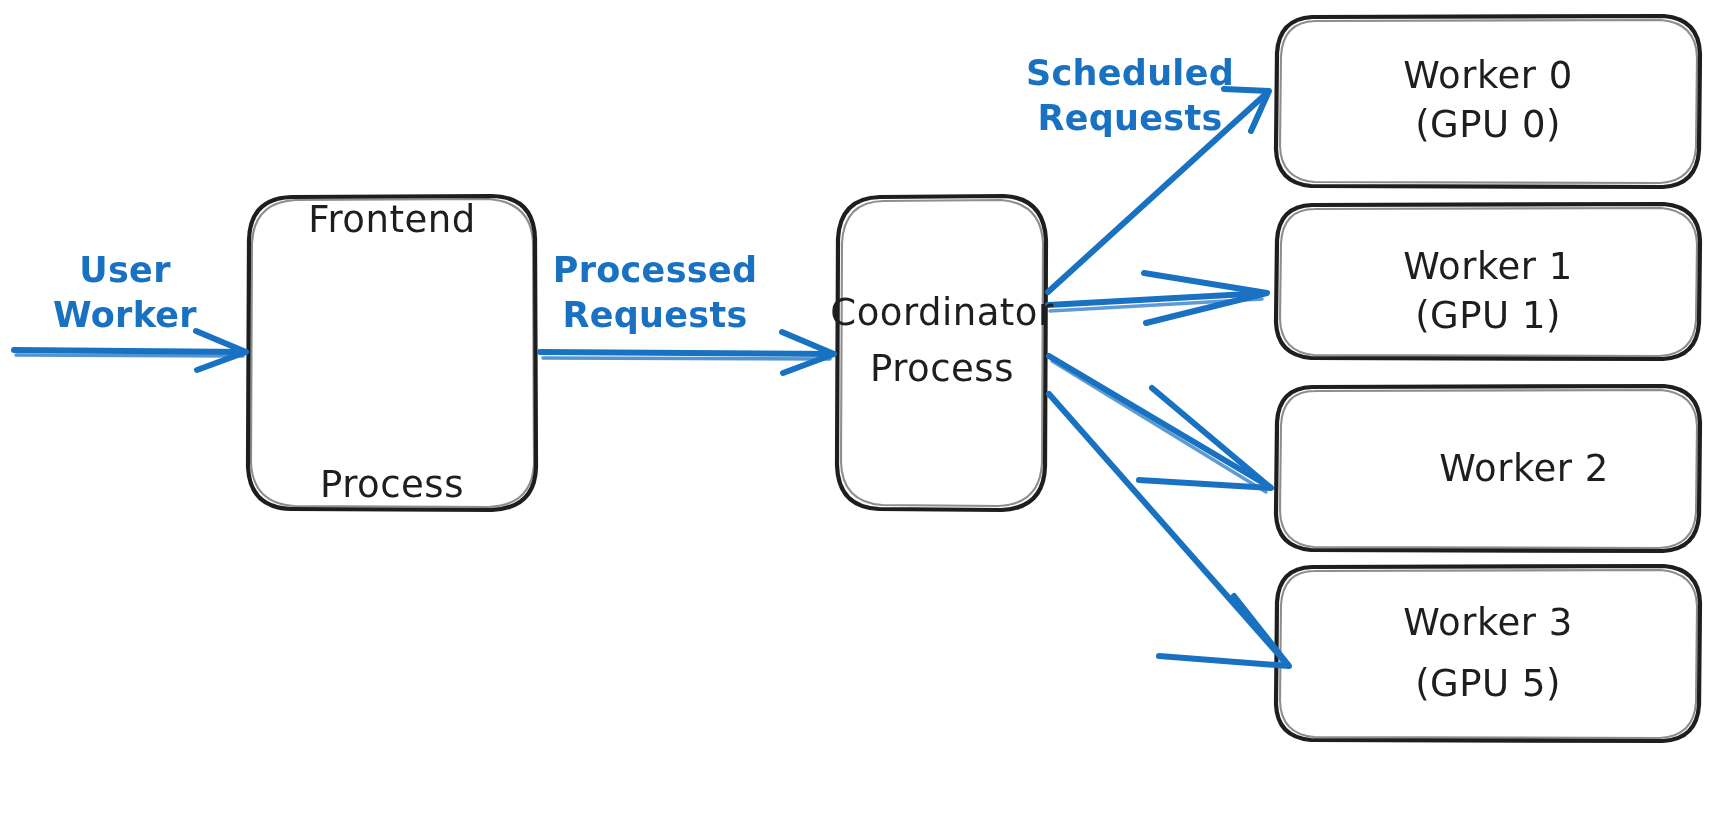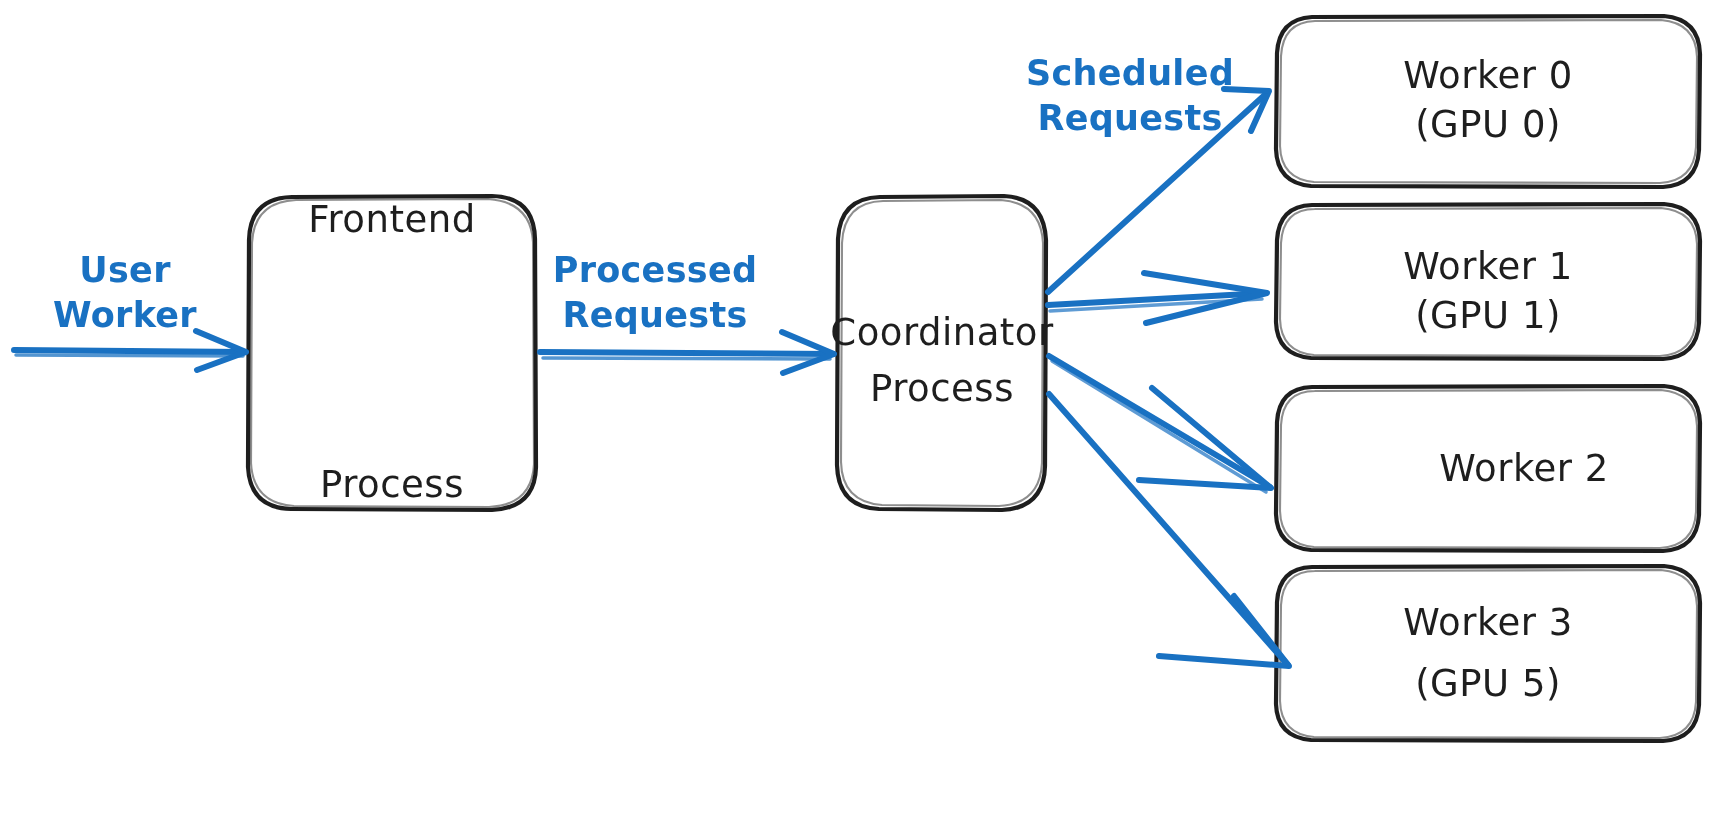--- a/index.html
+++ b/index.html
@@ -132,21 +132,21 @@
         <path d="M1159,656 L1289,666 L1234,596"></path>
       </g>
     </g>
   </svg>
 
   <div class="node-label" style="left:248px; top:196px; width:288px; height:314px;justify-content:space-between;">
     <span class="ln">Frontend</span>
     <span class="ln">Process</span>
   </div>
 
-  <div class="node-label" style="left:838px; top:204px; width:208px; height:314px;gap:7px;">
+  <div class="node-label" style="left:838px; top:184px; width:208px; height:314px;gap:7px;">
     <span class="ln">Coordinator</span>
     <span class="ln">Process</span>
   </div>
 
   <div class="node-label" style="left:1276px; top:15px; width:424px; height:172px;">
     <span class="ln">Worker 0</span>
     <span class="ln">(GPU 0)</span>
   </div>
 
   <div class="node-label" style="left:1276px; top:204px; width:424px; height:176px;">

